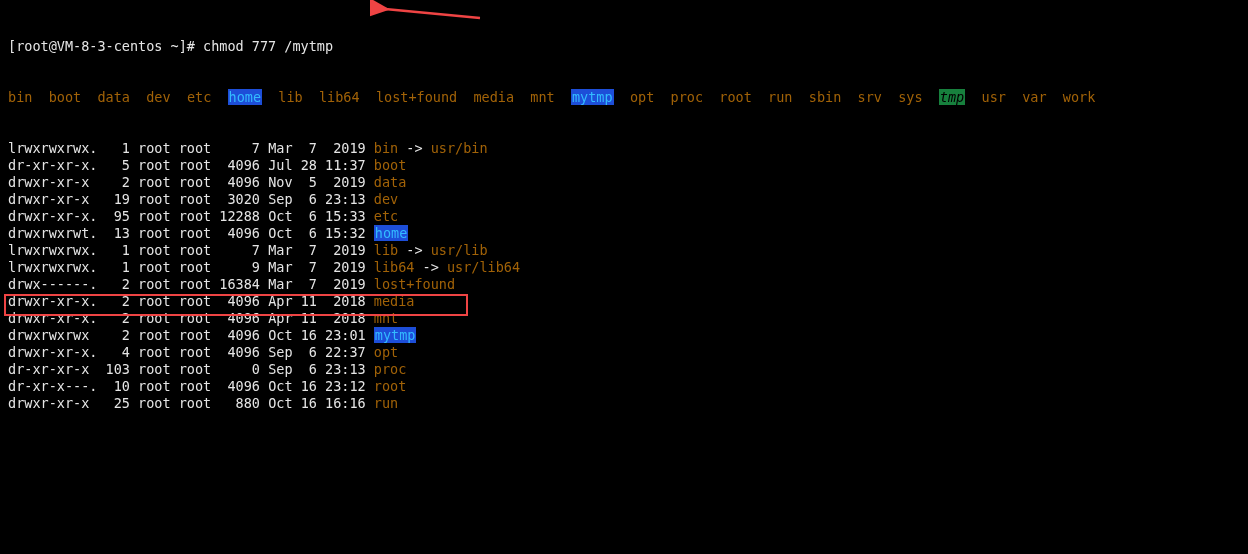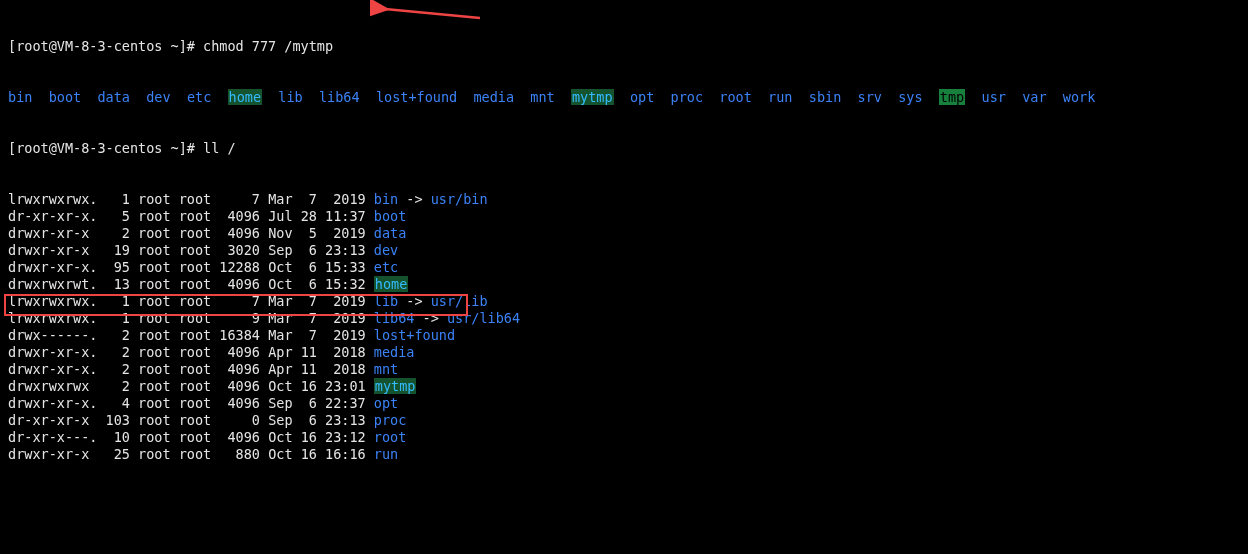--- a/index.html
+++ b/index.html
@@ -1,30 +1,29 @@
 <!DOCTYPE html>
 <html><head>
 <meta charset="utf-8">
 <style>
   html,body{margin:0;padding:0;background:#000;color:#fff;font-family:Consolas,Menlo,monospace;font-size:13.5px;line-height:17px;}
   .terminal{position:relative;padding:4px 8px;white-space:pre;width:1248px;height:554px;box-sizing:border-box;overflow:hidden;}
-  .cyan{color:#3b82f6;text-align:center;}
+  .cyan{color:#a16207;text-align:center;}
   .white{color:#e5e5e5;}
-  .green-bg{background:#14532d;color:#33bbff;padding:0 1px;}
-  .green-bg-black{background:#17803d;color:#000;padding:0 1px;}
+  .green-bg{background:#1d4ed8;color:#33bbff;padding:0 1px;}
+  .green-bg-black{background:#17803d;color:#000;padding:0 1px;font-style:italic;}
   .row{display:block;}
   .highlight-box{position:absolute;border:2px solid #ef4444;pointer-events:none;}
   .arrow-svg{position:absolute;pointer-events:none;}
 </style>
 </head>
 <body>
 <div class="terminal">
   <div class="row"><span class="white">[root@VM-8-3-centos ~]# </span><span class="white">chmod 777 /mytmp</span></div>
   <div class="row" id="ls-output"><span class="cyan">bin</span>  <span class="cyan">boot</span>  <span class="cyan">data</span>  <span class="cyan">dev</span>  <span class="cyan">etc</span>  <span class="green-bg">home</span>  <span class="cyan">lib</span>  <span class="cyan">lib64</span>  <span class="cyan">lost+found</span>  <span class="cyan">media</span>  <span class="cyan">mnt</span>  <span class="green-bg">mytmp</span>  <span class="cyan">opt</span>  <span class="cyan">proc</span>  <span class="cyan">root</span>  <span class="cyan">run</span>  <span class="cyan">sbin</span>  <span class="cyan">srv</span>  <span class="cyan">sys</span>  <span class="green-bg-black">tmp</span>  <span class="cyan">usr</span>  <span class="cyan">var</span>  <span class="cyan">work</span></div>
-  <div class="row"><span class="white">[root@VM-8-3-centos ~]# </span><span class="white">ll /</span></div>
   <div id="ll-rows"><div class="row"><span class="white">lrwxrwxrwx. </span><span class="white">  1 </span><span class="white">root root </span><span class="white">    7 </span><span class="white">Mar  7  2019 </span><span class="cyan">bin</span><span class="white"> -&gt; </span><span class="cyan">usr/bin</span></div><div class="row"><span class="white">dr-xr-xr-x. </span><span class="white">  5 </span><span class="white">root root </span><span class="white"> 4096 </span><span class="white">Jul 28 11:37 </span><span class="cyan">boot</span></div><div class="row"><span class="white">drwxr-xr-x  </span><span class="white">  2 </span><span class="white">root root </span><span class="white"> 4096 </span><span class="white">Nov  5  2019 </span><span class="cyan">data</span></div><div class="row"><span class="white">drwxr-xr-x  </span><span class="white"> 19 </span><span class="white">root root </span><span class="white"> 3020 </span><span class="white">Sep  6 23:13 </span><span class="cyan">dev</span></div><div class="row"><span class="white">drwxr-xr-x. </span><span class="white"> 95 </span><span class="white">root root </span><span class="white">12288 </span><span class="white">Oct  6 15:33 </span><span class="cyan">etc</span></div><div class="row"><span class="white">drwxrwxrwt. </span><span class="white"> 13 </span><span class="white">root root </span><span class="white"> 4096 </span><span class="white">Oct  6 15:32 </span><span class="green-bg">home</span></div><div class="row"><span class="white">lrwxrwxrwx. </span><span class="white">  1 </span><span class="white">root root </span><span class="white">    7 </span><span class="white">Mar  7  2019 </span><span class="cyan">lib</span><span class="white"> -&gt; </span><span class="cyan">usr/lib</span></div><div class="row"><span class="white">lrwxrwxrwx. </span><span class="white">  1 </span><span class="white">root root </span><span class="white">    9 </span><span class="white">Mar  7  2019 </span><span class="cyan">lib64</span><span class="white"> -&gt; </span><span class="cyan">usr/lib64</span></div><div class="row"><span class="white">drwx------. </span><span class="white">  2 </span><span class="white">root root </span><span class="white">16384 </span><span class="white">Mar  7  2019 </span><span class="cyan">lost+found</span></div><div class="row"><span class="white">drwxr-xr-x. </span><span class="white">  2 </span><span class="white">root root </span><span class="white"> 4096 </span><span class="white">Apr 11  2018 </span><span class="cyan">media</span></div><div class="row"><span class="white">drwxr-xr-x. </span><span class="white">  2 </span><span class="white">root root </span><span class="white"> 4096 </span><span class="white">Apr 11  2018 </span><span class="cyan">mnt</span></div><div class="row"><span class="white">drwxrwxrwx  </span><span class="white">  2 </span><span class="white">root root </span><span class="white"> 4096 </span><span class="white">Oct 16 23:01 </span><span class="green-bg">mytmp</span></div><div class="row"><span class="white">drwxr-xr-x. </span><span class="white">  4 </span><span class="white">root root </span><span class="white"> 4096 </span><span class="white">Sep  6 22:37 </span><span class="cyan">opt</span></div><div class="row"><span class="white">dr-xr-xr-x  </span><span class="white">103 </span><span class="white">root root </span><span class="white">    0 </span><span class="white">Sep  6 23:13 </span><span class="cyan">proc</span></div><div class="row"><span class="white">dr-xr-x---. </span><span class="white"> 10 </span><span class="white">root root </span><span class="white"> 4096 </span><span class="white">Oct 16 23:12 </span><span class="cyan">root</span></div><div class="row"><span class="white">drwxr-xr-x  </span><span class="white"> 25 </span><span class="white">root root </span><span class="white">  880 </span><span class="white">Oct 16 16:16 </span><span class="cyan">run</span></div></div>
   
 
   <svg class="arrow-svg" style="left:370px;top:0px;" width="120" height="26">
     <defs>
         <marker id="ah" markerWidth="10" markerHeight="8" refX="2" refY="4" orient="auto">
           <polygon points="9,0 0,4 9,8" fill="#ef4444"></polygon>
         </marker>
       </defs>
     <line x1="110" y1="18" x2="15" y2="9" stroke="#ef4444" stroke-width="2.5" marker-end="url(#ah)"></line>

